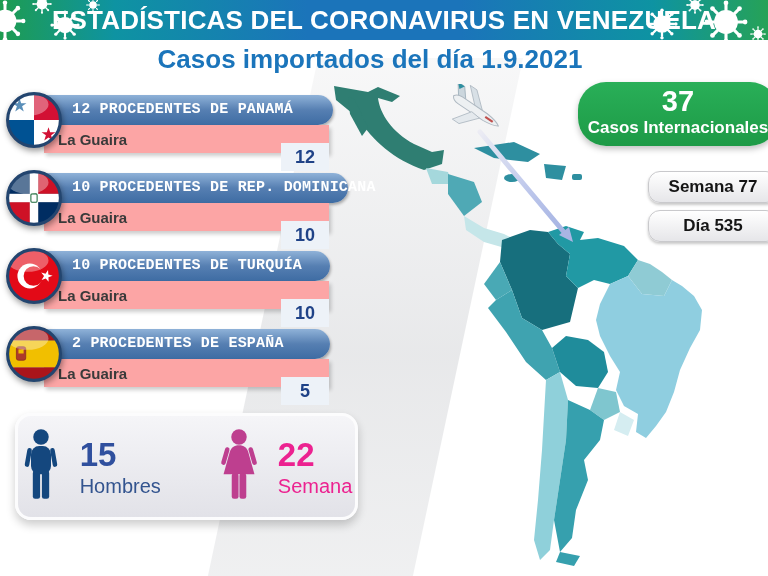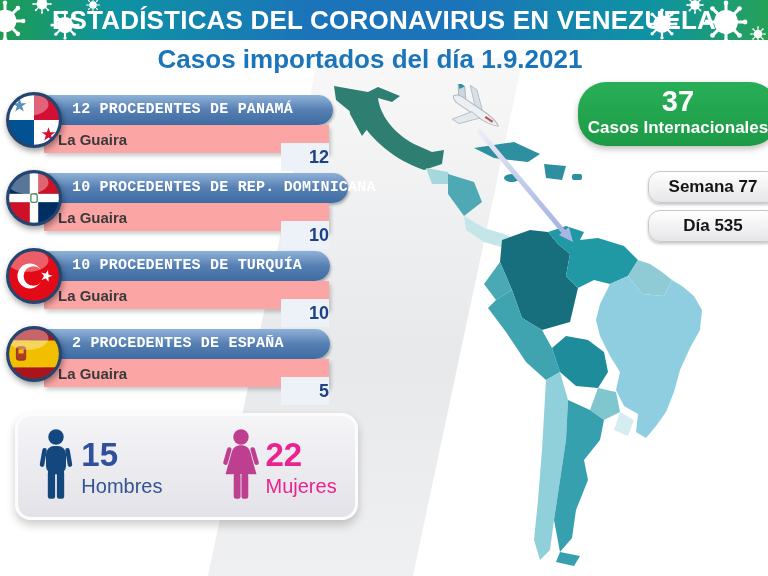--- a/index.html
+++ b/index.html
@@ -33,30 +33,30 @@
         line-height:29px;text-align:center;}
   
   .group{position:absolute;left:0;width:360px;height:64px;z-index:3;}
   .cbar{position:absolute;left:30px;top:4px;height:30px;border-radius:5px 16px 16px 5px;
         background:linear-gradient(180deg,#8FB2D8 0%,#567FB2 50%,#3E6CA3 100%);
         box-shadow:1px 2px 3px rgba(0,0,0,.3);color:#fff;font-size:15px;font-weight:800;
         line-height:30px;padding-left:42px;box-sizing:border-box;letter-spacing:.2px;white-space:nowrap;font-family:Liberation Mono, monospace;}
   .crow{position:absolute;left:44px;top:34px;width:285px;height:28px;background:#fca5a5;
         box-shadow:2px 3px 4px rgba(0,0,0,.2);display:flex;align-items:center;}
   .crow .city{flex:1;padding-left:14px;color:#3A3A3A;font-size:15px;font-weight:700;}
-  .crow .count{width:48px;height:28px;line-height:28px;text-align:right;background:#EDF2F8;
+  .crow .count{width:48px;height:28px;line-height:28px;text-align:center;background:#EDF2F8;
                color:#1F4287;font-size:18px;font-weight:800;margin-top:36px;}
   .flagbadge{position:absolute;left:5px;top:0;width:58px;height:58px;z-index:4;
              filter:drop-shadow(1px 3px 3px rgba(0,0,0,.4));}
   
   .genderbox{position:absolute;left:15px;top:413px;width:343px;height:107px;border-radius:16px;z-index:3;
              background:linear-gradient(180deg,#F5F5F8,#E2E2E8);border:3px solid #FCFCFD;
              box-shadow:0 5px 10px rgba(0,0,0,.2);display:flex;justify-content:center;
              align-items:center;gap:58px;box-sizing:border-box;}
-  .gender{display:flex;align-items:center;gap:5px;justify-content:center;}
+  .gender{display:flex;align-items:center;gap:19px;justify-content:center;}
   .gender .col{display:flex;flex-direction:column;line-height:1;}
   .men-val{color:#30509E;font-size:33px;font-weight:800;}
   .men-lab{color:#33548F;font-size:20px;margin-top:5px;}
   .women-val{color:#EC2290;font-size:33px;font-weight:800;}
   .women-lab{color:#EC2290;font-size:20px;margin-top:5px;}
   
   .map{position:absolute;left:328px;top:84px;width:440px;height:492px;z-index:1;}
 </style>
 </head>
 <body>
@@ -296,18 +296,18 @@
           <circle cx="22" cy="9" r="8.5"></circle>
           <rect x="4.5" y="20" width="5" height="20" rx="2.5" transform="rotate(16 7 30)"></rect>
           <rect x="34.5" y="20" width="5" height="20" rx="2.5" transform="rotate(-16 37 30)"></rect>
           <path d="M22,18 c5.5,0 8.5,2.5 10,7 l7,25 h-34 l7,-25 c1.5,-4.5 4.5,-7 10,-7 z"></path>
           <rect x="14" y="49" width="7.5" height="28" rx="2.5"></rect>
           <rect x="22.5" y="49" width="7.5" height="28" rx="2.5"></rect>
         </g>
       </svg>
       <div class="col">
         <span class="women-val">22</span>
-        <span class="women-lab">Mujeres</span>
+        <span class="women-lab">Semana</span>
       </div>
     </div>
   </div>
 
 </div>
 
 </body></html>

